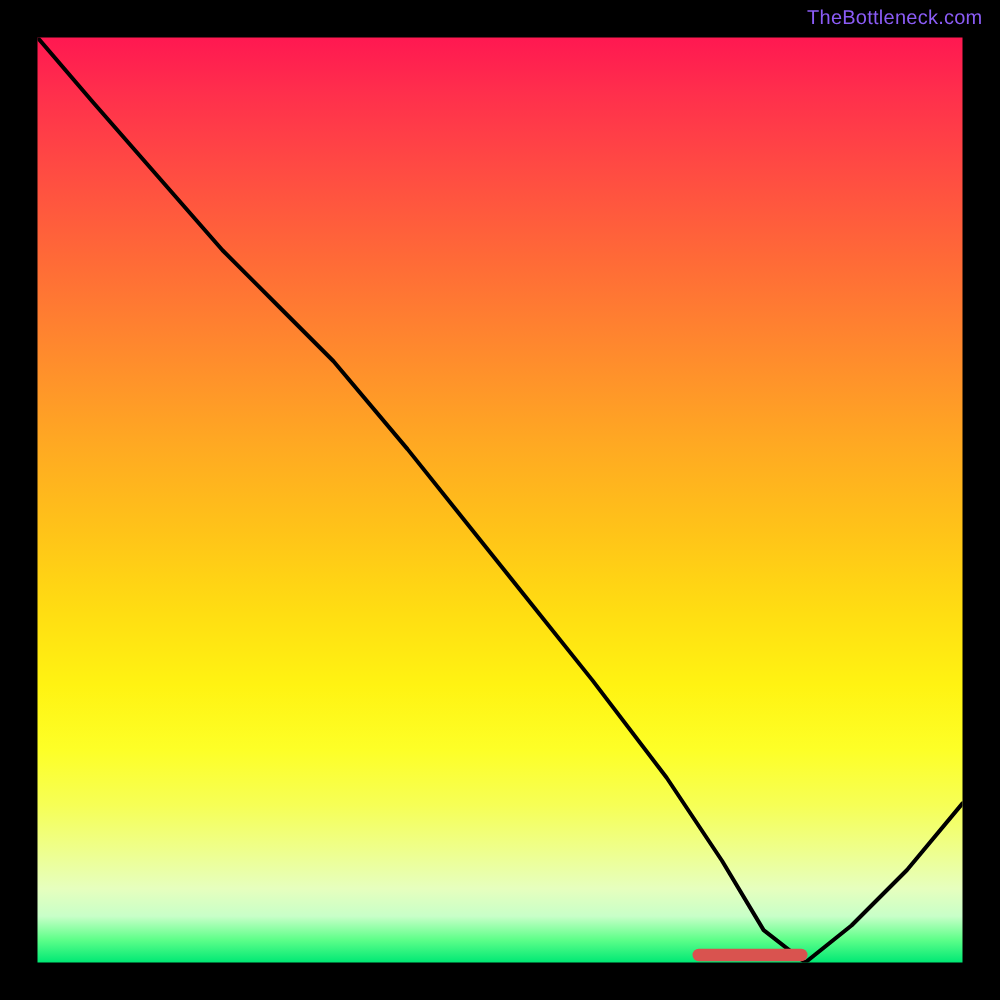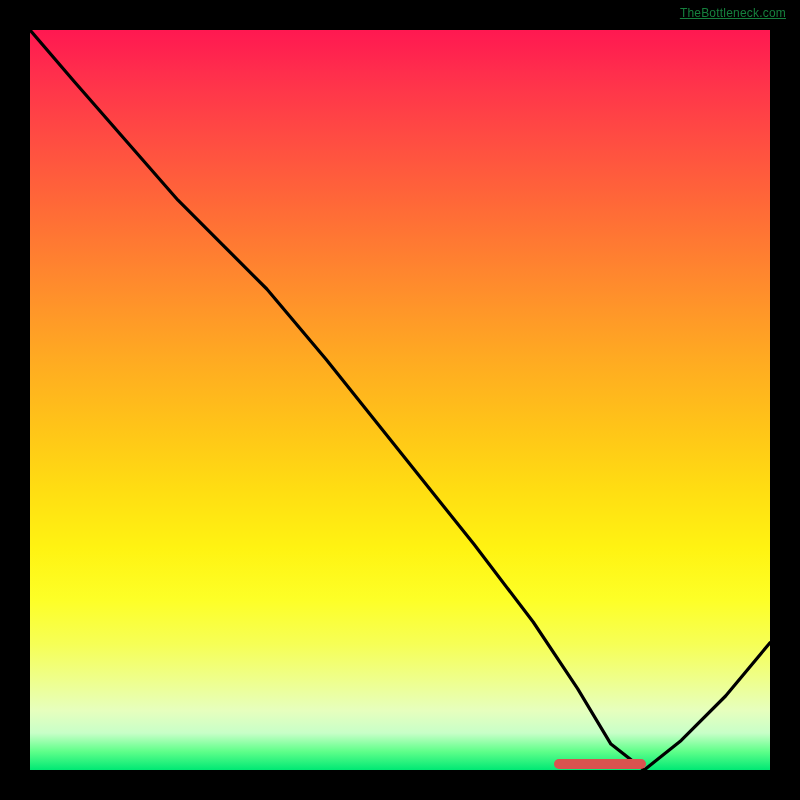--- a/index.html
+++ b/index.html
@@ -69,25 +69,24 @@
   .marker {
     position: absolute;
     height: 10px;
     border-radius: 5px;
     background: #d9534f;
   }
   .watermark {
     position: absolute;
     top: 6px;
     right: 14px;
-    color: #15803d;
-    font-size: 12px;
+    color: #8b5cf6;
+    font-size: 16px;
     font-weight: 500;
     letter-spacing: 0.2px;
-    text-decoration: underline;
   }
 </style>
 </head>
 <body>
 
 <div class="frame">
   <div class="plot">
     <div class="gradient"></div>
     <svg class="curve-svg" viewBox="0 0 740 740" preserveAspectRatio="none">
       <path class="curve-path" d="M0.0 0.0 L44.4 51.8 L96.2 111.0 L148.0 170.2 L192.4 214.6 L236.8 259.0 L296.0 329.3 L370.0 421.8 L444.0 514.3 L503.2 592.0 L547.6 658.6 L580.9 714.1 L614.2 740.0 L651.2 710.4 L695.6 666.0 L740.0 612.7"></path>

